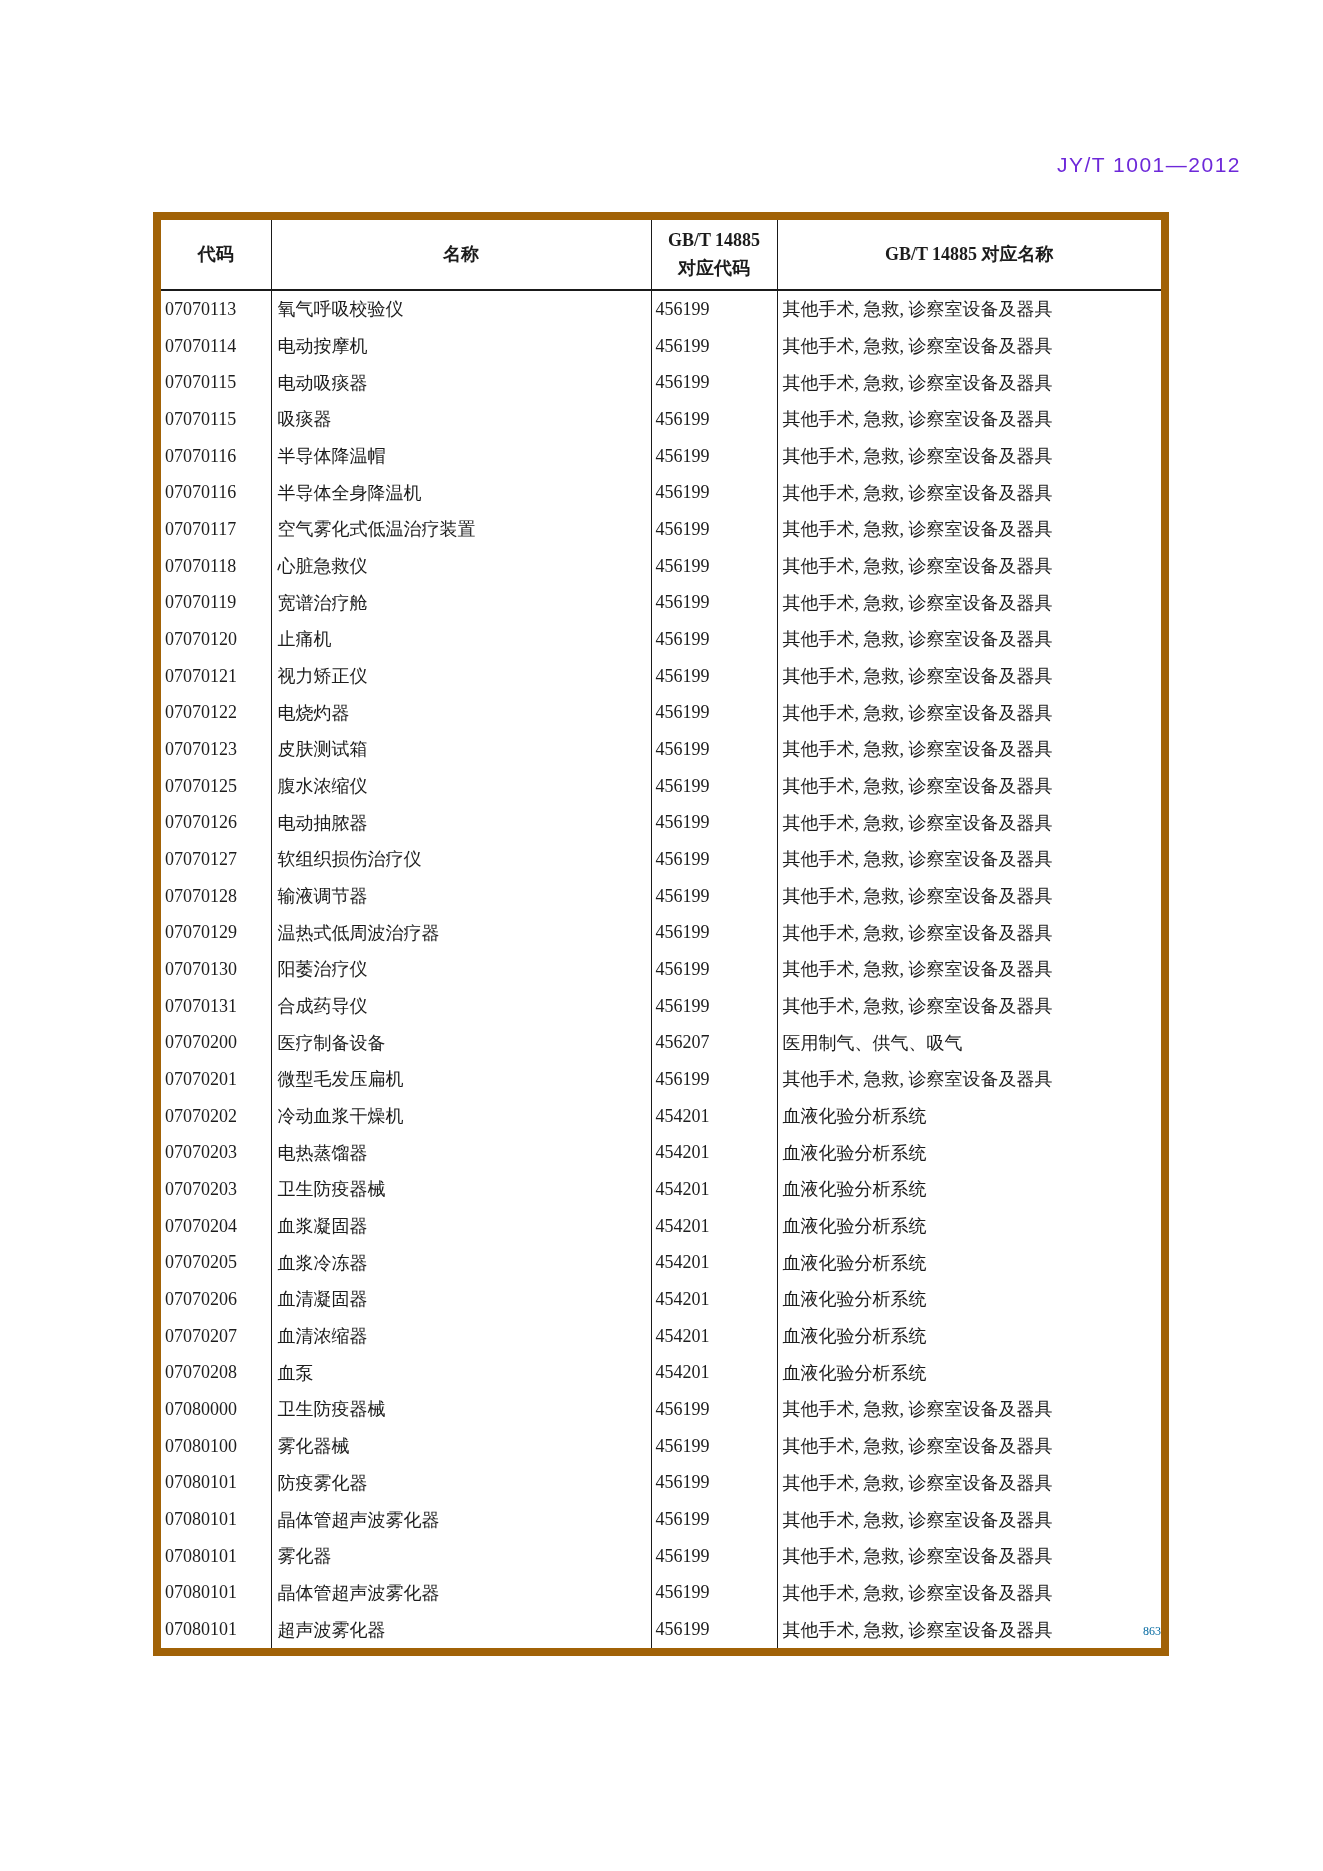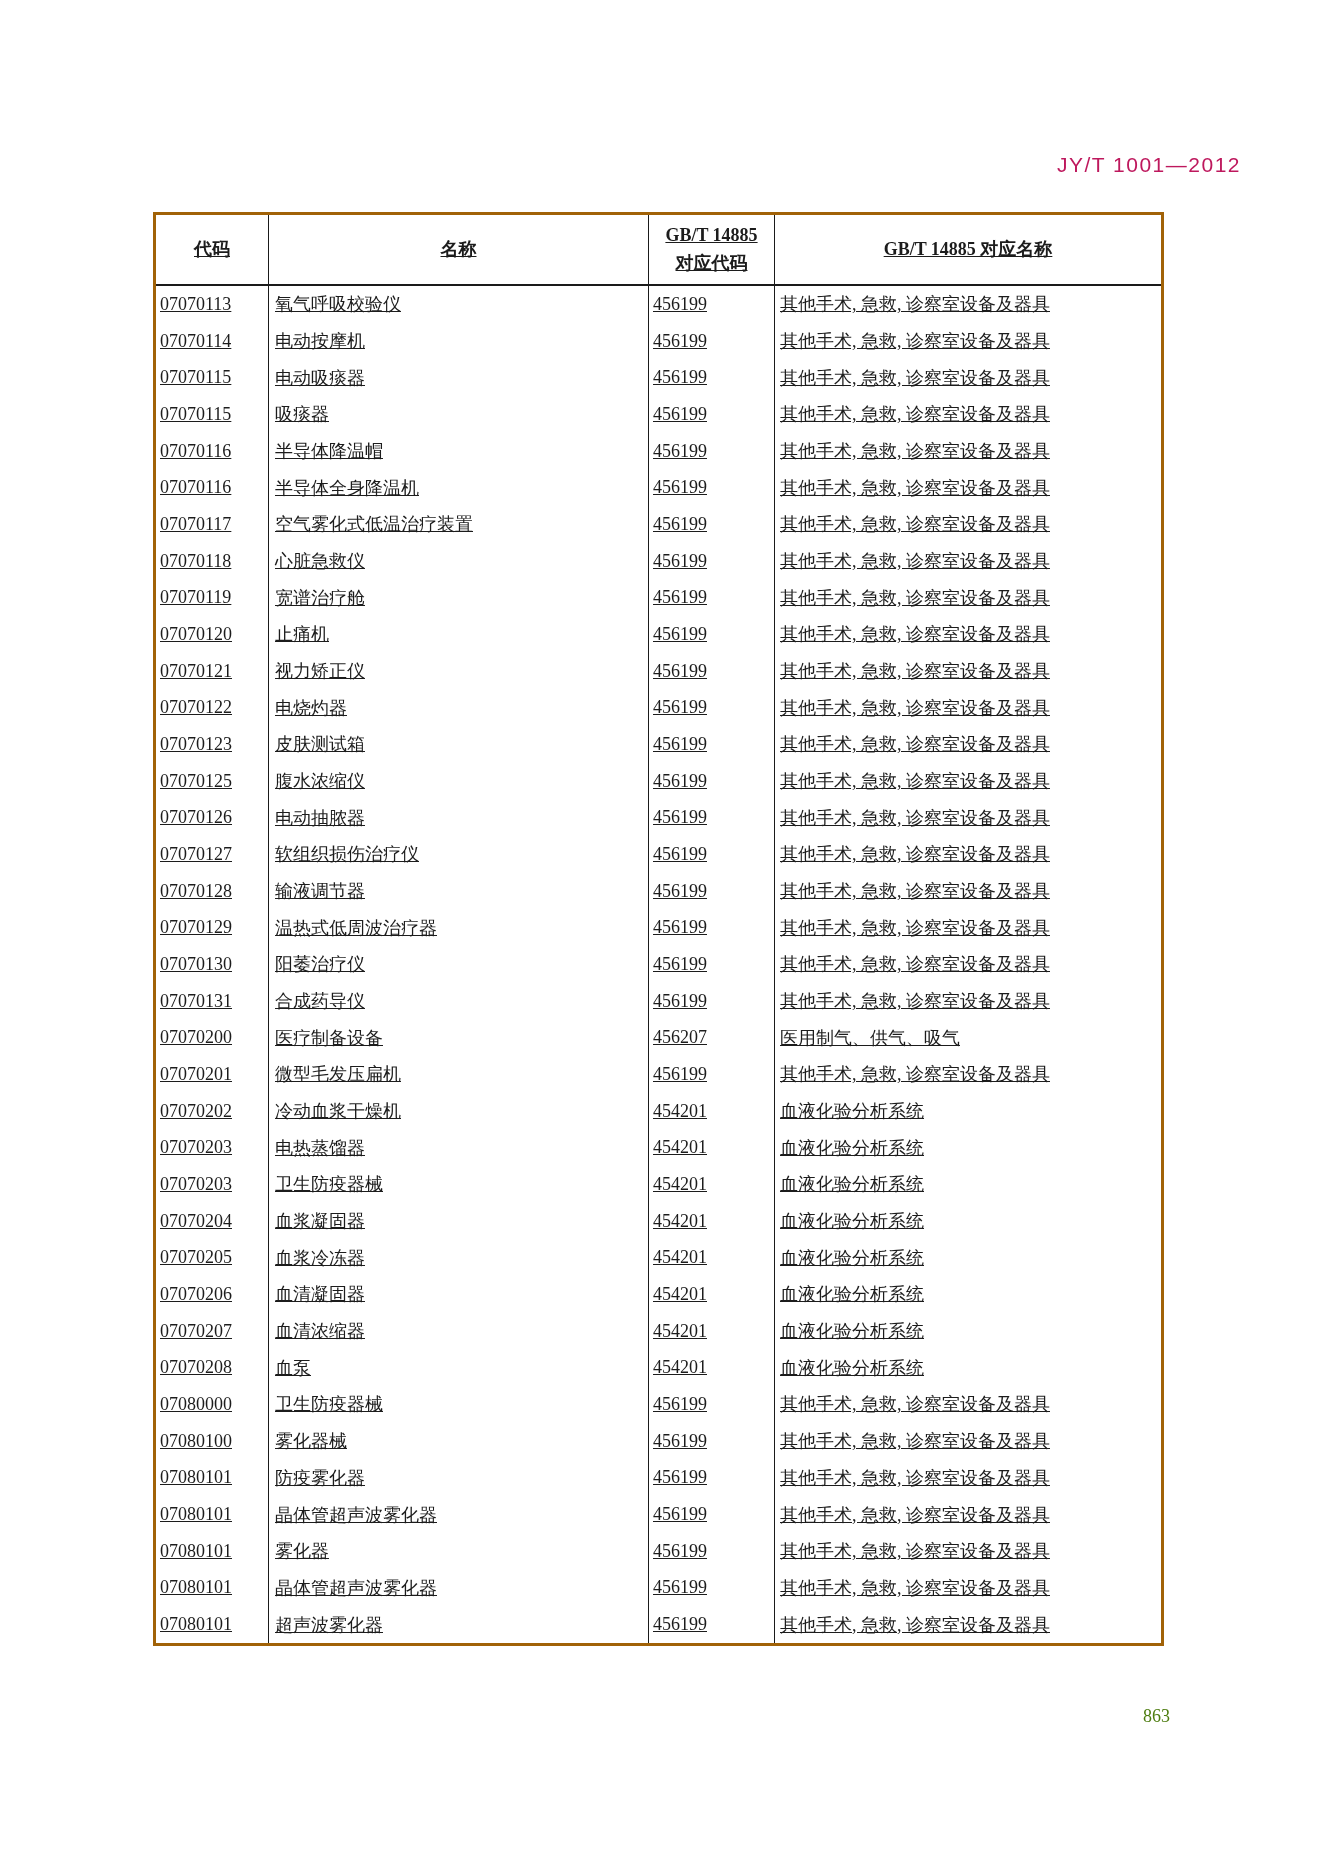--- a/index.html
+++ b/index.html
@@ -9,33 +9,32 @@
     position: relative;
     font-family: "Liberation Serif", "DejaVu Serif", serif;
     color: #1c1c1c;
   }
   .doc-number {
     position: absolute;
     top: 153px; right: 82px;
     font-family: "Liberation Sans", "DejaVu Sans", sans-serif;
     font-size: 21px;
     letter-spacing: 1.5px;
-    color: #be185d;
+    color: #6d28d9;
   }
   .table-wrap {
     position: absolute;
     left: 153px; top: 212px;
     width: 1010px;
   }
   table.code-table {
     border-collapse: collapse;
     table-layout: fixed;
     width: 100%;
-    border: 3px solid #a16207;
-    text-decoration: underline;
+    border: 8px solid #a16207;
   }
   col.w-code    { width: 114px; }
   col.w-name    { width: 380px; }
   col.w-gbtcode { width: 126px; }
   col.w-gbtname { width: 388px; }
   thead th {
     border-left: 1px solid #1a1a1a;
     border-right: 1px solid #1a1a1a;
     border-bottom: 2px solid #1a1a1a;
     height: 69px;
@@ -57,23 +56,23 @@
     white-space: nowrap;
     overflow: hidden;
     padding: 0;
   }
   td.c-code     { padding-left: 4px; }
   td.c-name     { padding-left: 6px; margin-left: 9px; }
   td.c-gbt_code { padding-left: 4px; }
   td.c-gbt_name { padding-left: 5px; }
   .page-number {
     position: absolute;
-    left: 1143px; top: 1706px;
-    font-size: 18px;
-    color: #4d7c0f;
+    left: 1143px; top: 1624px;
+    font-size: 12px;
+    color: #0369a1;
   }
 </style>
 </head>
 <body>
 
 <div class="doc-number">JY/T 1001—2012</div>
 
 <div class="table-wrap">
   <table class="code-table">
     <colgroup>

